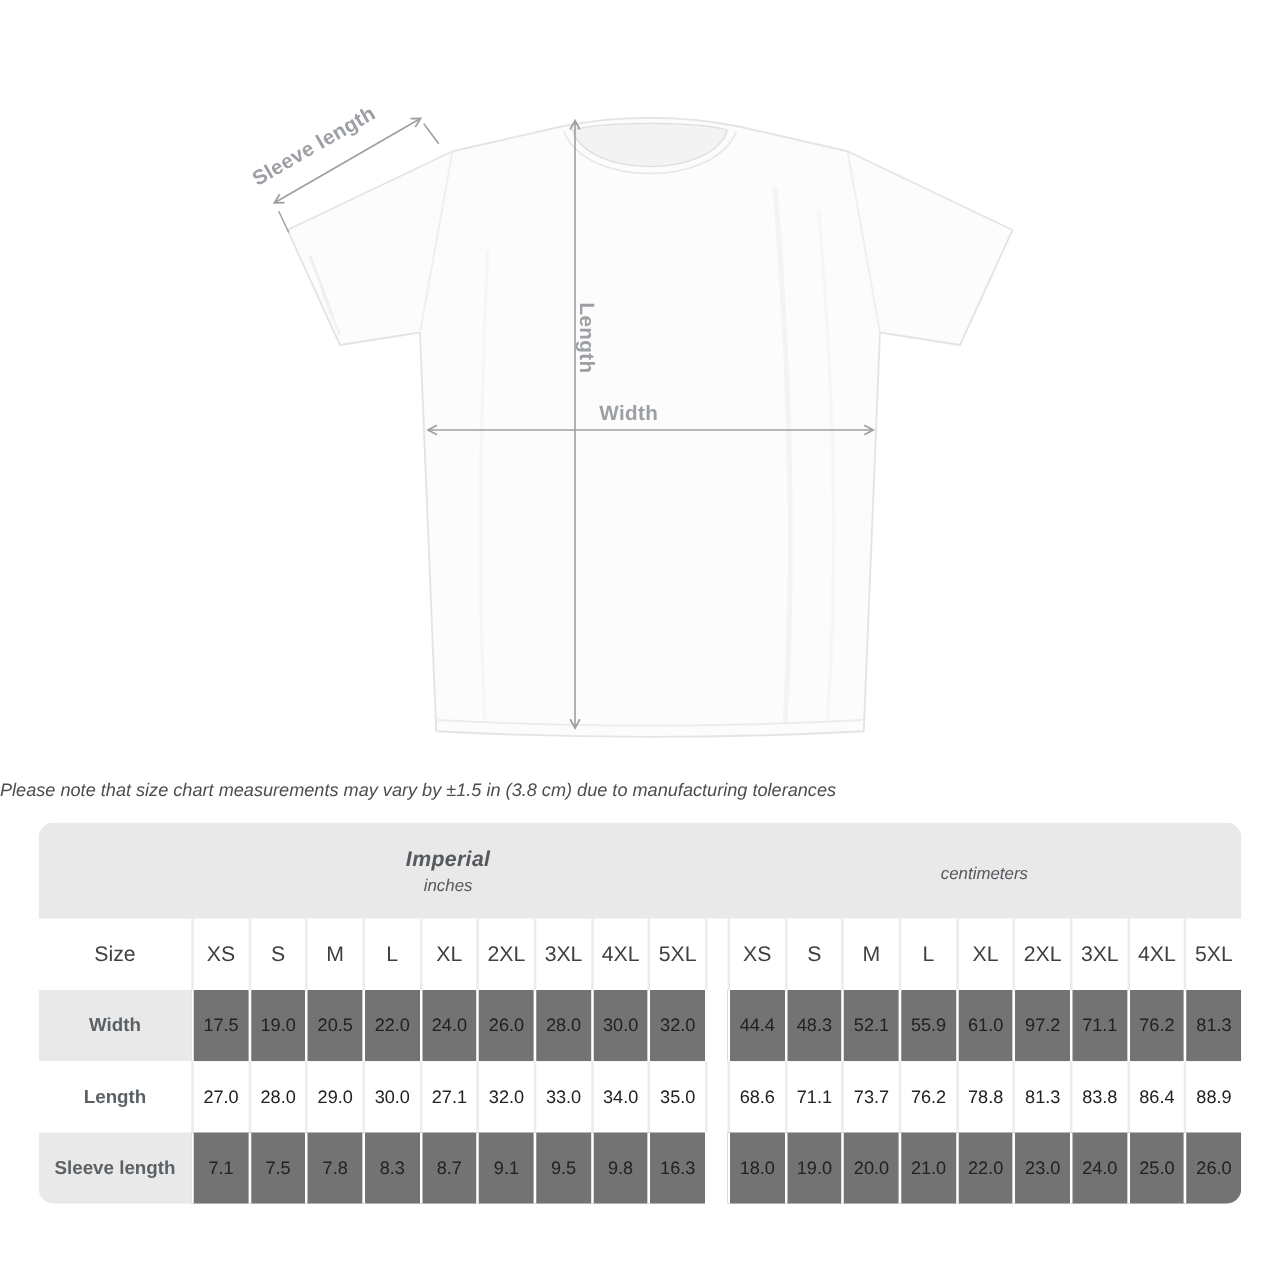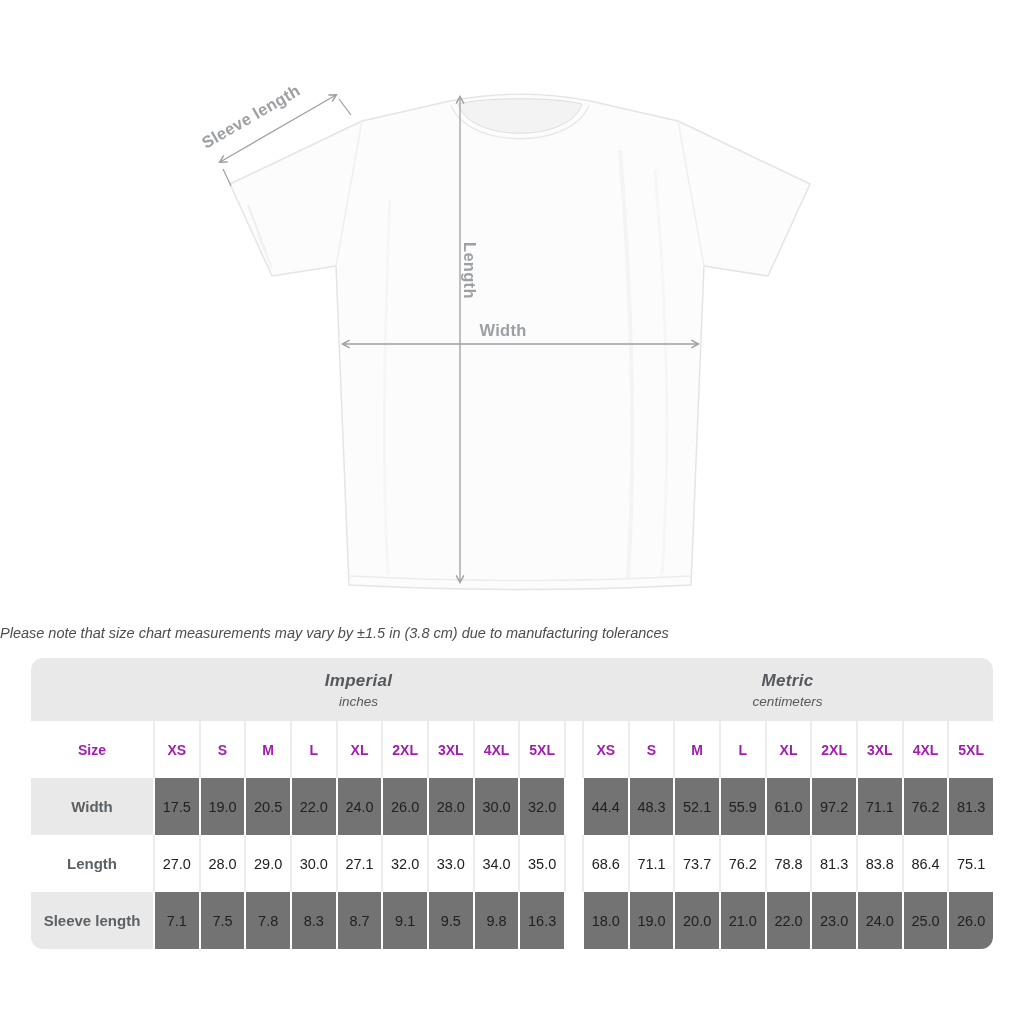--- a/index.html
+++ b/index.html
@@ -14,38 +14,38 @@
   
   .page-title { text-align: center; font-size: 21px; font-weight: bold; color: #2e2e2e;
     line-height: 28px; margin-top: 3px; letter-spacing: 0.2px; }
   .tolerance-note { text-align: left; font-size: 14.5px; font-style: italic; color: #4d4d4d;
     line-height: 20px; margin-top: 5px; }
 
   
   .size-table { width: 962px; margin: 15px auto 0 auto; border-radius: 12px; overflow: hidden;
     background: #ffffff; }
   .band { background: #e9e9e9; display: grid; grid-template-columns: 122px 9fr 18px 9fr;
-    height: 63px; align-items: center; }
+    height: 77px; align-items: center; }
   .unit { text-align: center; color: #55595e; }
   .unit .u-name { font-size: 17px; font-weight: bold; font-style: italic; letter-spacing: 0.3px; }
   .unit .u-sub { font-size: 13.5px; font-style: italic; margin-top: 3px; }
   .u-imperial { grid-column: 2; }
   .u-metric  { grid-column: 4; }
 
   .trow { display: grid; grid-template-columns: 122px repeat(9, 1fr) 18px repeat(9, 1fr);
     height: 57px; }
   .cell { display: flex; align-items: center; justify-content: center;
     font-size: 14.5px; color: #202124; border-left: 2px solid transparent; }
   .trow .cell:first-child { border-left: none; }
   .trow.alt .cell { background: #737373; border-left-color: #ffffff; }
   .trow.alt .cell:first-child { background: #e9e9e9; }
   .trow.plain .cell { background: #ffffff; border-left-color: #ececec; }
   .cell.divider { background: #ffffff !important; }
   .cell.lbl { font-weight: bold; color: #5c6165; font-size: 15px; }
-  .trow.sizes .cell { font-weight: bold; color: #a21caf; font-size: 14px; }
+  .trow.sizes .cell { font-weight: normal; color: #404040; font-size: 17px; }
 </style>
 </head>
 <body>
 
 <div class="canvas">
 
   <figure class="shirt-wrap">
     <svg width="1024" height="618" viewBox="0 0 1024 618" xmlns="http://www.w3.org/2000/svg">
       <defs>
         <marker id="arr" viewBox="0 0 10 10" refX="7.5" refY="5" markerWidth="11" markerHeight="11" orient="auto-start-reverse" markerUnits="userSpaceOnUse">
@@ -103,21 +103,20 @@
 
   <p class="tolerance-note">Please note that size chart measurements may vary by ±1.5 in (3.8 cm) due to manufacturing tolerances</p>
 
   <section class="size-table">
     <div class="band">
       <div class="unit u-imperial">
         <div class="u-name">Imperial</div>
         <div class="u-sub">inches</div>
       </div>
       <div class="unit u-metric">
-        <div class="u-name">Metric</div>
         <div class="u-sub">centimeters</div>
       </div>
     </div>
     <div>
         <div class="trow plain sizes">
           <div class="cell lbl">Size</div>
           <div class="cell val">XS</div>
           <div class="cell val">S</div>
           <div class="cell val">M</div>
           <div class="cell val">L</div>
@@ -172,21 +171,21 @@
           <div class="cell val">35.0</div>
           <div class="cell divider"></div>
           <div class="cell val">68.6</div>
           <div class="cell val">71.1</div>
           <div class="cell val">73.7</div>
           <div class="cell val">76.2</div>
           <div class="cell val">78.8</div>
           <div class="cell val">81.3</div>
           <div class="cell val">83.8</div>
           <div class="cell val">86.4</div>
-          <div class="cell val">75.1</div>
+          <div class="cell val">88.9</div>
         </div>
         <div class="trow alt">
           <div class="cell lbl">Sleeve length</div>
           <div class="cell val">7.1</div>
           <div class="cell val">7.5</div>
           <div class="cell val">7.8</div>
           <div class="cell val">8.3</div>
           <div class="cell val">8.7</div>
           <div class="cell val">9.1</div>
           <div class="cell val">9.5</div>

